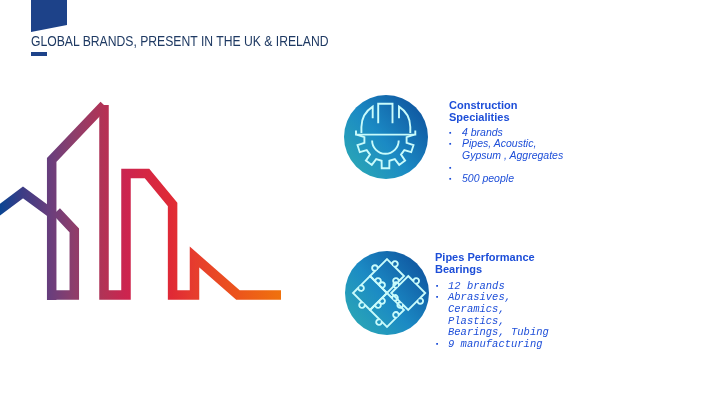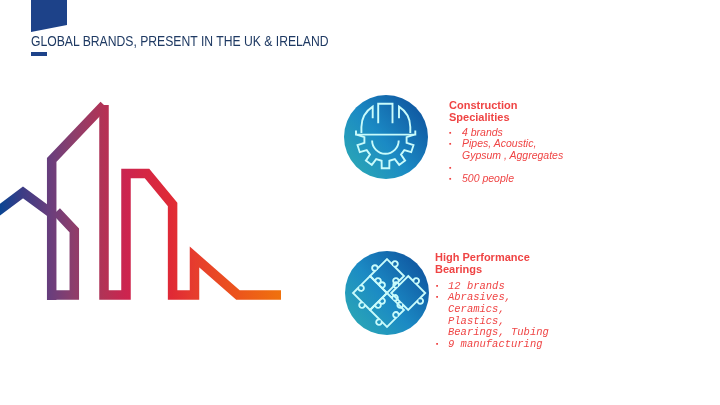--- a/index.html
+++ b/index.html
@@ -5,21 +5,21 @@
   html,body{margin:0;padding:0;}
   body{width:720px;height:405px;background:#ffffff;font-family:"Liberation Sans",sans-serif;overflow:hidden;}
   .slide{position:absolute;left:0;top:0;width:720px;height:349px;background:#fff;overflow:hidden;}
   .tab-shape{position:absolute;left:31px;top:0;width:36px;height:32px;}
   .slide-title{position:absolute;left:31px;top:33px;font-size:14.5px;font-weight:400;
       letter-spacing:0px;color:#1f3a63;white-space:nowrap;transform:scaleX(0.84);transform-origin:0 0;}
   .title-rule{position:absolute;left:31px;top:52px;width:16px;height:4px;background:#1d4289;}
   .skyline{position:absolute;left:0px;top:0px;width:320px;height:320px;}
   .icon-circle-1{position:absolute;left:344px;top:95px;width:84px;height:84px;}
   .icon-circle-2{position:absolute;left:345px;top:251px;width:84px;height:84px;}
-  .block{position:absolute;color:#ef4444;}
+  .block{position:absolute;color:#1d4ed8;}
   .block h3{margin:0 0 3px 0;font-size:11px;font-weight:bold;line-height:12.4px;letter-spacing:0px;}
   .bl{display:flex;font-size:10.5px;font-style:italic;line-height:11.6px;}
   .bl .mk{width:13px;flex:none;font-style:normal;font-size:7px;line-height:11.6px;}
   .bl .tx{flex:1;}
   .page-num{position:absolute;left:31px;top:379px;font-size:7px;color:#404a63;}
 </style>
 </head>
 <body>
 
 <div class="slide">
@@ -113,21 +113,21 @@
           <span class="mk">▪</span>
         </div>
       <div class="bl">
           <span class="mk">▪</span>
           <span class="tx">500 people</span>
         </div>
     </div>
   </div>
 
   <div class="block" style="left:435px;top:251px;width:116px;">
-    <h3><span>High Performance</span><br><span>Bearings</span></h3>
+    <h3><span>Pipes Performance</span><br><span>Bearings</span></h3>
     <div class="bullets" style="padding-top:2px;font-family:Liberation Mono, monospace;">
       <div class="bl">
           <span class="mk">▪</span>
           <span class="tx">12 brands</span>
         </div>
       <div class="bl">
           <span class="mk">▪</span>
           <span class="tx">Abrasives, Ceramics, Plastics, Bearings, Tubing</span>
         </div>
       <div class="bl">

